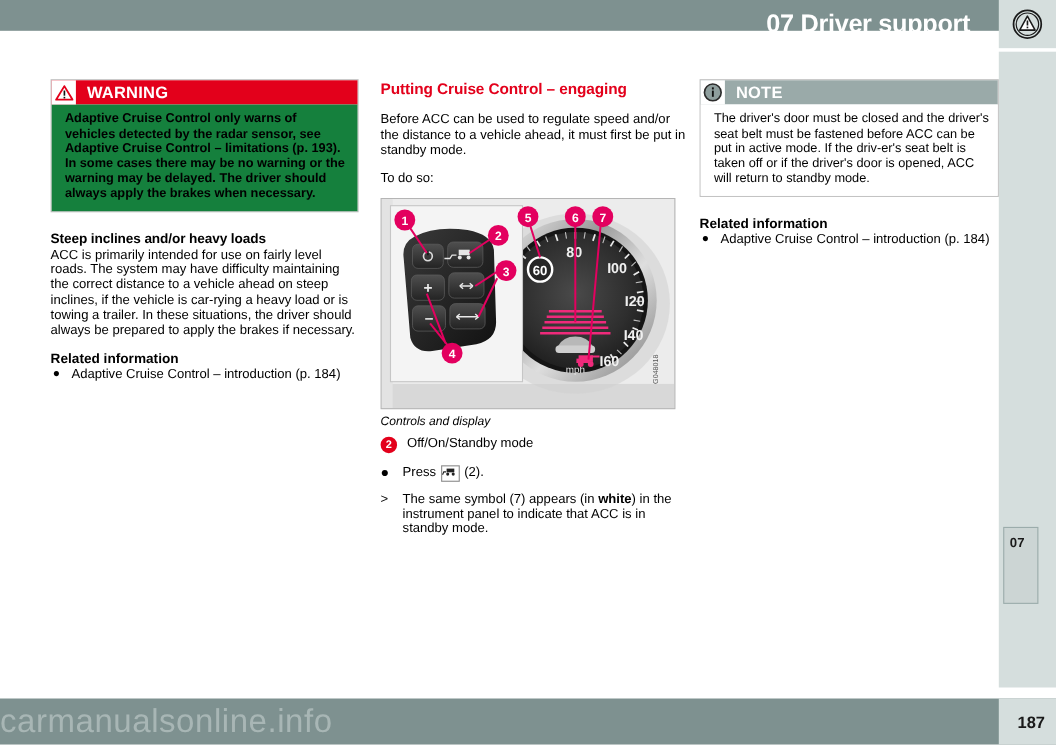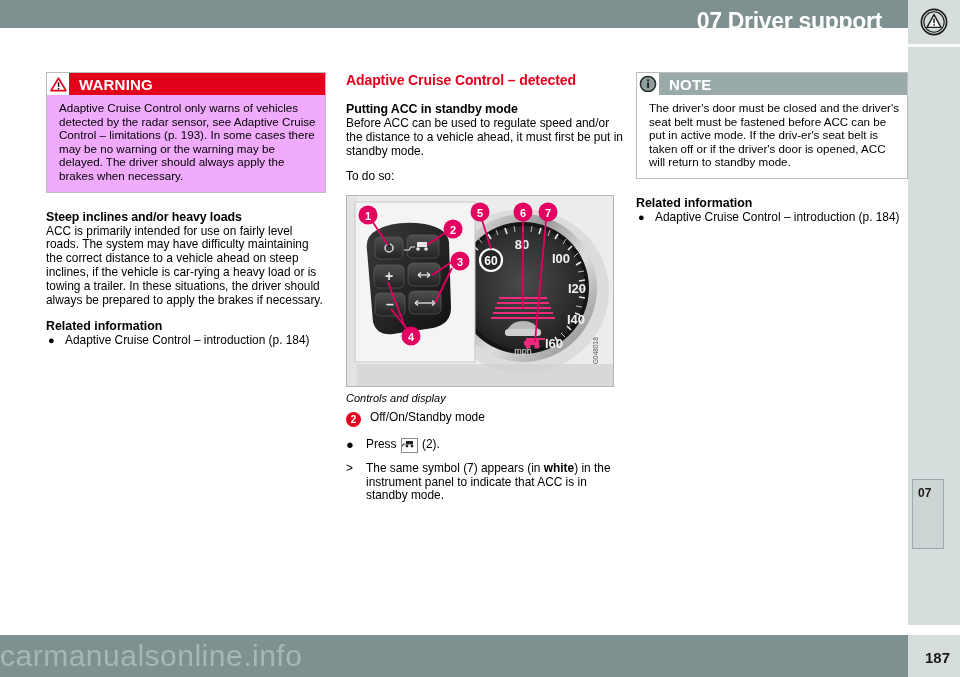--- a/index.html
+++ b/index.html
@@ -73,21 +73,21 @@
   .note .box-hdr{background:#9aaaa9;}
   .box-hdr-icon{
     width:22px;height:22px;background:#ffffff;
     display:flex;align-items:center;justify-content:center;flex:0 0 22px;
   }
   .box-hdr-label{margin-left:10px;}
   .box-body{
     padding:6px 8px 9px 12px;
     font-size:11.6px;line-height:13.6px;color:#000;
   }
-  .warning .box-body{background:#f0abfc;}
+  .warning .box-body{background:#15803d;font-weight:bold;}
   .note .box-body{background:#ffffff;}
 
   
   h2.section-title{
     margin:0 0 14px 0;font-size:14px;font-weight:bold;color:#e3001b;
     letter-spacing:-0.1px;
   }
   h3.sub{
     margin:0 0 1px 0;font-size:12.4px;font-weight:bold;color:#000;
     letter-spacing:-0.1px;
@@ -178,23 +178,22 @@
   <ul class="rel-list">
     <li>
       <span class="bullet">●</span>
       <span>Adaptive Cruise Control – introduction (p. 184)</span>
     </li>
   </ul>
 </div>
 
 <div class="col col2">
 
-  <h2 class="section-title">Adaptive Cruise Control – detected</h2>
-
-  <h3 class="sub">Putting ACC in standby mode</h3>
+  <h2 class="section-title">Putting Cruise Control – engaging</h2>
+
   <p class="body">Before ACC can be used to regulate speed and/or the distance to a vehicle ahead, it must first be put in standby mode.</p>
   <p class="body">To do so:</p>
 
   <div class="figure">
     <svg width="266" height="190" viewBox="0 0 266 190">
       <defs>
         <radialGradient id="dialg" cx="50%" cy="45%" r="62%">
           <stop offset="0%" stop-color="#4a4a4a"></stop>
           <stop offset="65%" stop-color="#2e2e2e"></stop>
           <stop offset="100%" stop-color="#1a1a1a"></stop>

